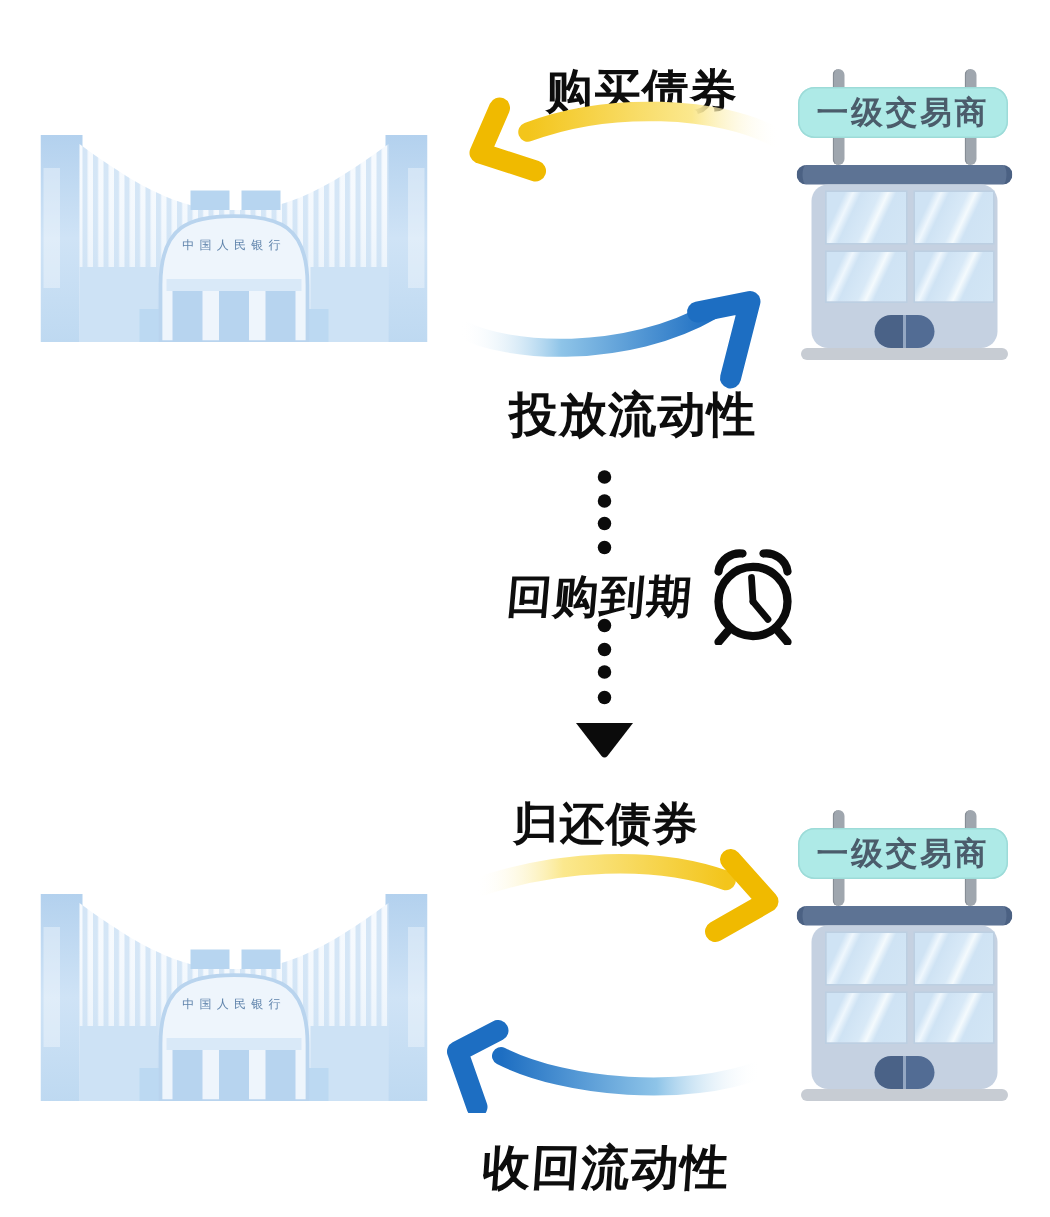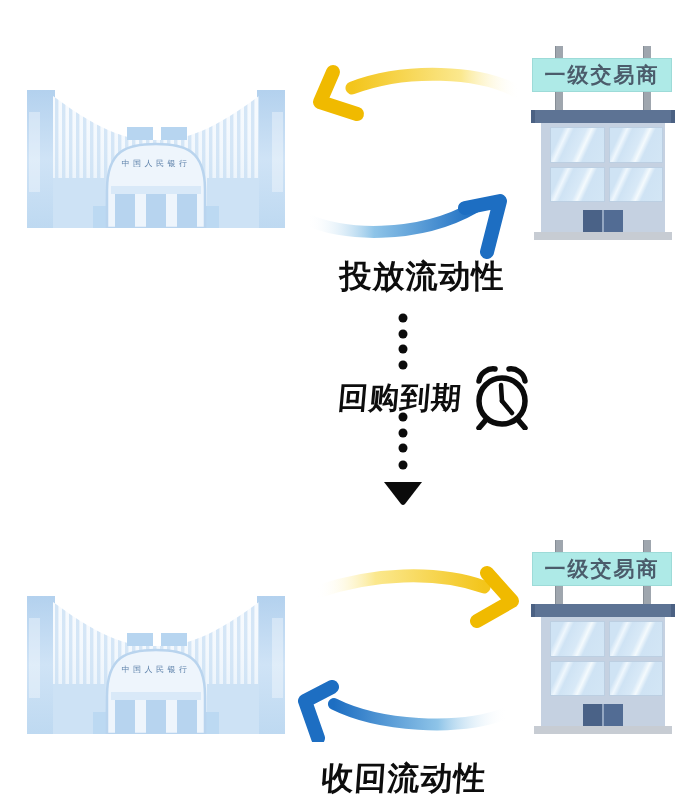--- a/index.html
+++ b/index.html
@@ -17,21 +17,21 @@
     font-family:"Liberation Sans", sans-serif;
   }
   .lbl-buy      { left:278px; top:40px;  width:300px; font-size:31px; }
   .lbl-inject   { left:272px; top:255px; width:300px; font-size:32px; }
   .lbl-return   { left:254px; top:529px; width:300px; font-size:30px; }
   .lbl-withdraw { left:254px; top:757px; width:300px; font-size:32px; transform:skewX(-4deg); }
   .lbl-maturity { left:330px; top:378px; width:140px; font-size:30px; transform:skewX(-5deg); }
 
   
   .store { position:absolute; width:144px; height:194px; }
-  .store > div { position:absolute; }
+  .store > div { position:absolute;border-radius:11px; }
   .store .post { width:8px; top:0; height:64px; background:#9fa6ae; border-left:1px solid #868d95; }
   .store .post.p1 { left:24px; } .store .post.p2 { left:112px; }
   .store .sign {
     left:1px; top:12px; width:140px; height:34px; background:#aeeae7;
     display:flex; align-items:center; justify-content:center;
     font-size:21px; font-weight:800; color:#4b5c6b; letter-spacing:2px;
     box-shadow:0 0 0 1px #9ddbd8 inset;
   }
   .store .roof { left:0; top:64px; width:144px; height:13px; background:#5d7394;
     border-left:4px solid #4b6183; border-right:4px solid #4b6183; }
@@ -121,20 +121,21 @@
     <rect x="66" y="120" width="24" height="22" fill="#bcd9f2"></rect>
     <rect x="168" y="120" width="24" height="22" fill="#bcd9f2"></rect>
     <path d="M80,142 L80,104 C80,64 100,58 129,58 C158,58 178,64 178,104 L178,142 Z" fill="#eef5fc" stroke="#b9d4ee" stroke-width="2.5"></path>
     <text x="129" y="80" text-anchor="middle" font-size="8" letter-spacing="3.5" fill="#5f83ab">中国人民银行</text>
     <rect x="84" y="100" width="90" height="8" fill="#d9e9f8"></rect>
     <rect x="88" y="108" width="20" height="34" fill="#b7d4ef"></rect>
     <rect x="119" y="108" width="20" height="34" fill="#b7d4ef"></rect>
     <rect x="150" y="108" width="20" height="34" fill="#b7d4ef"></rect>
   </svg>
 
+  <div class="flow-label lbl-buy">购买债券</div>
   <svg class="abs arr-buy" width="215" height="65" viewBox="0 0 215 65">
     <path d="M210,31 C170,8 95,6 42,26" fill="none" stroke="url(#gYellowR2L)" stroke-width="13" stroke-linecap="round"></path>
     <polyline points="23,10 10,40 47,52" fill="none" stroke="#f0ba00" stroke-width="14" stroke-linecap="round" stroke-linejoin="round"></polyline>
   </svg>
 
   <div class="store store-top">
     <div class="post p1"></div>
     <div class="post p2"></div>
     <div class="sign">一级交易商</div>
     <div class="roof"></div>
@@ -178,20 +179,21 @@
       <circle cx="30" cy="37" r="23"></circle>
       <path d="M13,57 L7,64"></path>
       <path d="M47,57 L53,64"></path>
     </g>
     <g fill="none" stroke="#0b0b0b" stroke-width="4.5" stroke-linecap="round">
       <path d="M30,37 L29,21"></path>
       <path d="M30,37 L40,49"></path>
     </g>
   </svg>
 
+  <div class="flow-label lbl-return">归还债券</div>
   <svg class="abs arr-return" width="210" height="65" viewBox="0 0 210 65">
     <path d="M5,27 C60,8 125,5 172,22" fill="none" stroke="url(#gYellowL2R)" stroke-width="13" stroke-linecap="round"></path>
     <polyline points="175,8 200,36 165,56" fill="none" stroke="#f0ba00" stroke-width="14" stroke-linecap="round" stroke-linejoin="round"></polyline>
   </svg>
 
   <div class="store store-btm">
     <div class="post p1"></div>
     <div class="post p2"></div>
     <div class="sign">一级交易商</div>
     <div class="roof"></div>

